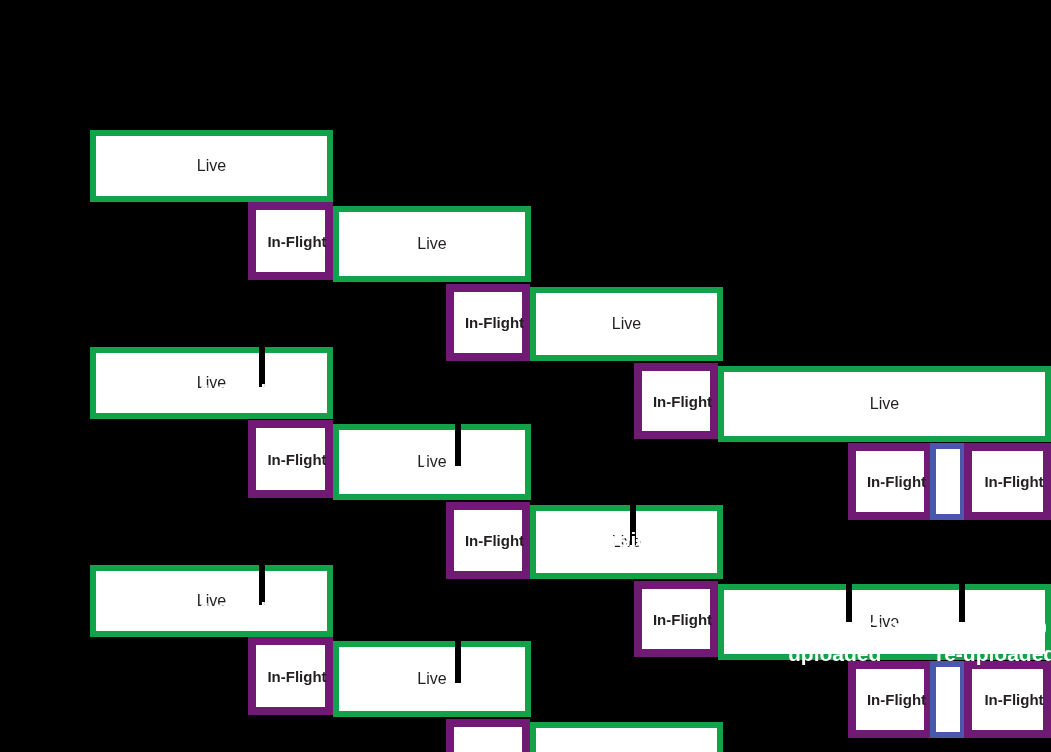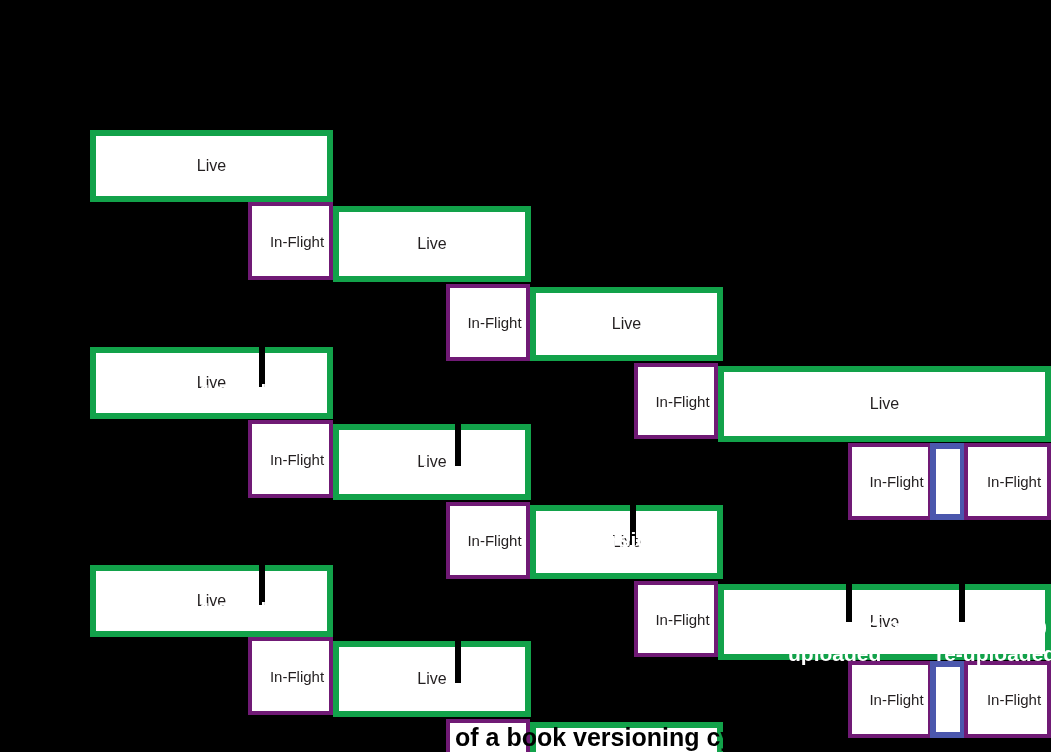--- a/index.html
+++ b/index.html
@@ -26,24 +26,24 @@
     justify-content: center;
     white-space: nowrap;
   }
   .box-live {
     border: 6px solid #12a24a;
     color: #231f20;
     font-size: 16px;
     font-weight: 400;
   }
   .box-inflight {
-    border: 4px solid #701a75;
+    border: 8px solid #701a75;
     color: #231f20;
     font-size: 15px;
-    font-weight: 400;
+    font-weight: 700;
     padding-left: 13px;
   }
   .box-pending {
     border: 6px solid #4b57ad;
     background: #ffffff;
   }
 
   
   .svg-layer {
     position: absolute;
@@ -180,15 +180,14 @@
 
     <div class="callout" style="left:378px;top:679px;">Version 1.0.1 u</div>
 
     <div class="callout callout-center" style="left:788px;top:615px;">Version 2.0
 uploaded</div>
 
     <div class="callout callout-center" style="left:936px;top:615px;">Version 2.0
 re-uploaded</div>
   </div>
 
-  <div class="caption" style="left:455px;top:723px;">of a book versioning cyc</div>
 
 </div>
 
 </body></html>

